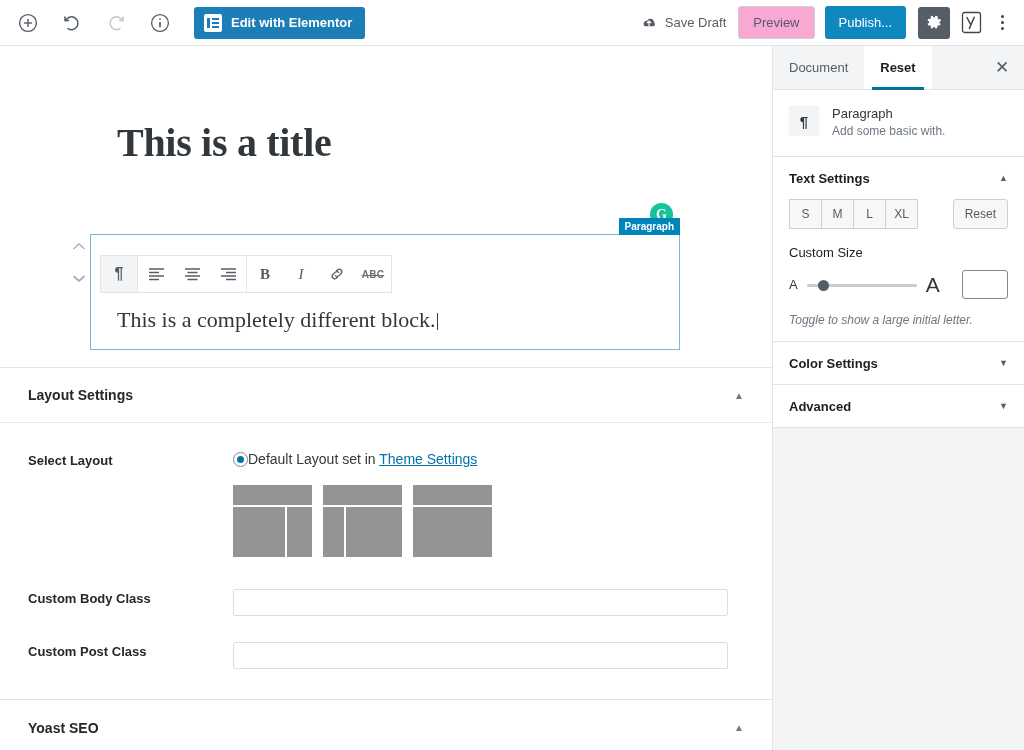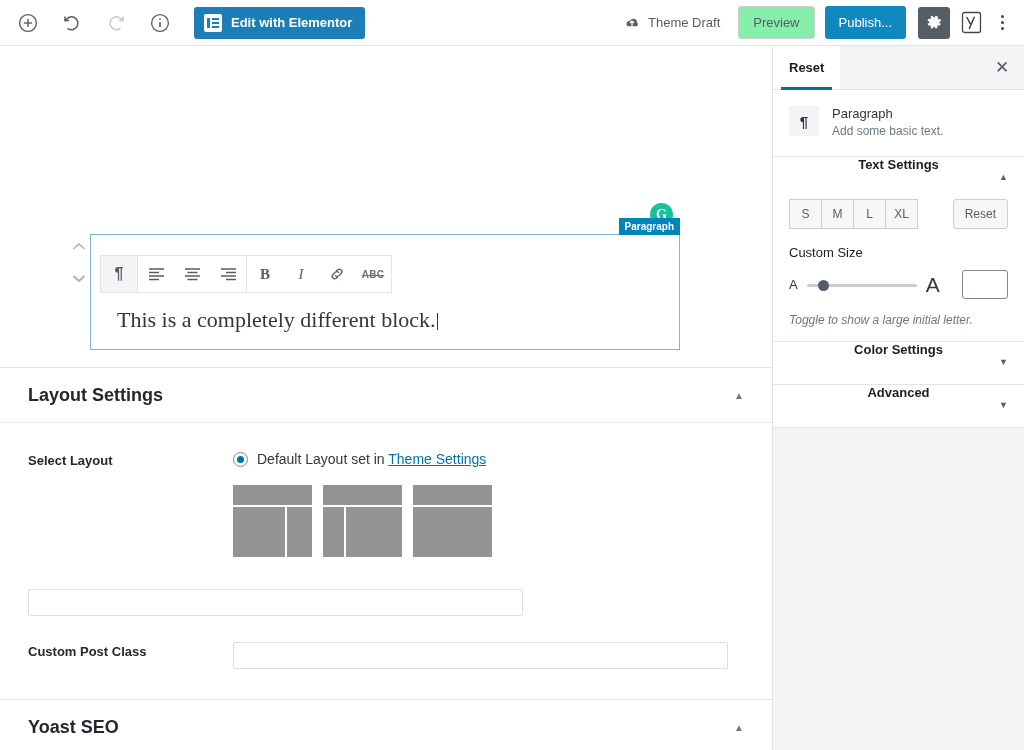--- a/index.html
+++ b/index.html
@@ -43,22 +43,22 @@
     margin-left: auto; display: flex; align-items: center;
     padding-right: 8px; gap: 0;
   }
   #save-draft {
     display: flex; align-items: center; gap: 7px;
     font-size: 13px; color: #555d66; cursor: pointer;
     padding: 0 12px; height: 33px; background: none; border: none;
     font-family: "Liberation Sans", sans-serif;
   }
   #preview-btn {
-    height: 33px; padding: 0 14px; margin-left: 6px;
-    background: #86efac; color: #555d66;
+    height: 33px; padding: 0 14px; 
+    background: #f9a8d4; color: #555d66;
     border: 1px solid #ccd0d4; border-radius: 3px;
     font-size: 13px; cursor: pointer;
     font-family: "Liberation Sans", sans-serif;
   }
   #publish-btn {
     height: 33px; padding: 0 14px; margin-left: 10px;
     background: #0f88c0; color: #fff; border: none; border-radius: 3px;
     font-size: 13px; cursor: pointer;
     font-family: "Liberation Sans", sans-serif;
   }
@@ -150,30 +150,30 @@
   .tbtn.italic { font-size:15px; font-style:italic; font-family:"Liberation Serif",serif; }
   .tbtn.strike { font-size:10px; font-weight:bold; letter-spacing:0.3px; text-decoration:line-through; color:#6a7178; }
 
   
   .metabox { background:#fff; border-bottom:1px solid #e2e4e7; }
   .mb-head {
     height: 55px; display:flex; align-items:center;
     padding: 0 28px; border-bottom: 1px solid #e8eaec;
     cursor:pointer;
   }
-  .mb-title { font-size:18px; font-weight:bold; color:#23282d; }
+  .mb-title { font-size:14px; font-weight:bold; color:#23282d; }
   .mb-toggle { margin-left:auto; color:#72777c; font-size:10px; }
   .mb-body { padding: 28px 28px 8px 28px; }
 
   .field-row { display:flex; align-items:flex-start; margin-bottom: 26px; }
   .field-label {
     width: 205px; flex:none; font-size:13px; font-weight:bold; color:#23282d;
     padding-top: 2px;
   }
-  .radio-line { display:flex; align-items:flex-end; gap:9px; }
+  .radio-line { display:flex; align-items:flex-end; }
   .radio {
     width:15px; height:15px; border-radius:50%; border:1px solid #7e8993;
     background:#fff; display:flex; align-items:center; justify-content:center;
     flex:none; cursor:pointer;
   }
   .radio i { width:7px; height:7px; border-radius:50%; background:#0073aa; display:block; }
   .radio-text { font-size:14px; color:#32373c; }
   .radio-text a { color:#0073aa; text-decoration:underline; }
 
   .layouts { display:flex; gap:11px; margin-top:18px; }
@@ -223,21 +223,20 @@
     display:flex; align-items:center; justify-content:center;
     font-size:15px; font-weight:bold; color:#32373c;
   }
   #bc-name { font-size:13px; color:#32373c; margin-bottom:3px; }
   #bc-desc { font-size:12px; color:#6c7781; }
 
   .panel { border-bottom:1px solid #e2e4e7; }
   .panel-head {
     height:42px; display:flex; align-items:center; padding:0 16px;
     cursor:pointer;
-    flex-direction:column;
   }
   .panel-title { font-size:13px; font-weight:bold; color:#191e23; }
   .panel-arrow { margin-left:auto; color:#555d66; font-size:9px; }
   .panel-body { padding: 0 16px 14px 16px; }
 
   #size-row { display:flex; align-items:center; margin-bottom:16px; }
   #size-grp { display:flex; }
   .size-btn {
     width:33px; height:30px; border:1px solid #ccd0d4; background:#f7f7f7;
     font-size:12px; color:#555d66; cursor:pointer; margin-left:-1px;
@@ -331,21 +330,21 @@
     </span>
     <span>Edit with Elementor</span>
   </button>
 
   <div id="tb-right">
     <button id="save-draft">
       <svg width="18" height="18" viewBox="0 0 20 20">
         <path d="M15.5 9.2a4 4 0 0 0-7.7-1.5A3.1 3.1 0 0 0 4 10.7a3 3 0 0 0 3 3h8a2.6 2.6 0 0 0 .5-4.5z" fill="#555d66"></path>
         <path d="M10 13.5V7.8m0 0L8.1 9.7M10 7.8l1.9 1.9" stroke="#fff" stroke-width="1.3" fill="none" stroke-linecap="round"></path>
       </svg>
-      <span>Theme Draft</span>
+      <span>Save Draft</span>
     </button>
     <button id="preview-btn">Preview</button>
     <button id="publish-btn">Publish...</button>
     <div id="gear-btn">
       <svg width="17" height="17" viewBox="0 0 20 20" fill="#fff">
         <path d="M10 6.6a3.4 3.4 0 1 0 0 6.8 3.4 3.4 0 0 0 0-6.8zm0 5.1a1.7 1.7 0 1 1 0-3.4 1.7 1.7 0 0 1 0 3.4z"></path>
         <path d="M17.3 11.5l-1.5-.5a5.9 5.9 0 0 0 0-2l1.5-.5a.5.5 0 0 0 .3-.6l-.6-1.6a.5.5 0 0 0-.6-.3l-1.5.5a6 6 0 0 0-1.4-1.4l.5-1.5a.5.5 0 0 0-.3-.6L11.6 2a.5.5 0 0 0-.6.3l-.5 1.5a5.9 5.9 0 0 0-2 0L8 2.3a.5.5 0 0 0-.6-.3l-1.6.6a.5.5 0 0 0-.3.6l.5 1.5a6 6 0 0 0-1.4 1.4L3.1 5.6a.5.5 0 0 0-.6.3l-.6 1.6a.5.5 0 0 0 .3.6l1.5.5a5.9 5.9 0 0 0 0 2l-1.5.5a.5.5 0 0 0-.3.6l.6 1.6a.5.5 0 0 0 .6.3l1.5-.5a6 6 0 0 0 1.4 1.4l-.5 1.5a.5.5 0 0 0 .3.6l1.6.6a.5.5 0 0 0 .6-.3l.5-1.5a5.9 5.9 0 0 0 2 0l.5 1.5a.5.5 0 0 0 .6.3l1.6-.6a.5.5 0 0 0 .3-.6l-.5-1.5a6 6 0 0 0 1.4-1.4l1.5.5a.5.5 0 0 0 .6-.3l.6-1.6a.5.5 0 0 0-.3-.6z"></path>
       </svg>
     </div>
     <div id="yoast-btn">
@@ -358,20 +357,21 @@
       <i></i>
         <i></i>
         <i></i>
     </div>
   </div>
 </div>
 
 <div id="editor">
 
   <div id="canvas">
+    <div id="post-title">This is a title</div>
 
     <div id="grammarly">
       <span>G</span>
     </div>
 
     <div id="block-wrap">
       <div id="movers">
         <span class="mover">
           <svg width="14" height="9" viewBox="0 0 14 9" fill="none" stroke="currentColor" stroke-width="1.4">
               <path d="M1.5 7L7 2l5.5 5"></path>
@@ -471,49 +471,51 @@
               <div class="lt-head"></div>
               <div class="lt-body">
                   <div class="main" style="flex:1"></div>
                 </div>
             </div>
           </div>
         </div>
       </div>
 
       <div class="field-row" style="margin-top:32px">
+        <div class="field-label">Custom Body Class</div>
         <input class="text-input" type="text" value="" style="">
       </div>
 
       <div class="field-row" style="margin-bottom:22px">
         <div class="field-label">Custom Post Class</div>
         <input class="text-input" type="text" value="" style="">
       </div>
     </div>
   </div>
 
   <div class="metabox">
     <div class="mb-head" style="border-bottom:none">
       <span class="mb-title">Yoast SEO</span>
       <span class="mb-toggle">▲</span>
     </div>
   </div>
 </div>
 
 <div id="sidebar">
   <div id="sb-tabs">
+    <div class="sb-tab">Document</div>
     <div class="sb-tab active">Reset</div>
     <div id="sb-close">✕</div>
   </div>
 
   <div id="blockcard">
     <div id="bc-icon">¶</div>
     <div>
       <div id="bc-name">Paragraph</div>
-      <div id="bc-desc">Add some basic text.</div>
+      <div id="bc-desc">Add some basic with.</div>
     </div>
   </div>
 
   <div class="panel">
     <div class="panel-head">
       <span class="panel-title">Text Settings</span>
       <span class="panel-arrow">▲</span>
     </div>
     <div class="panel-body">
 

